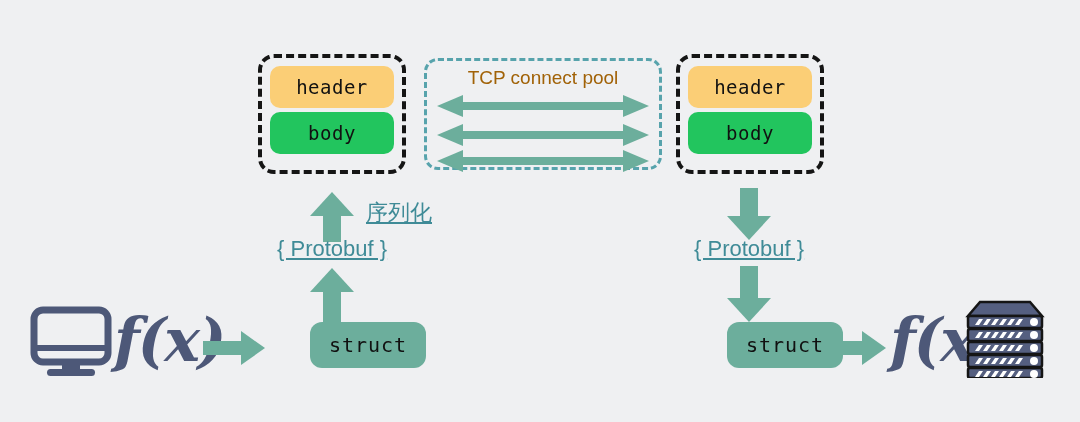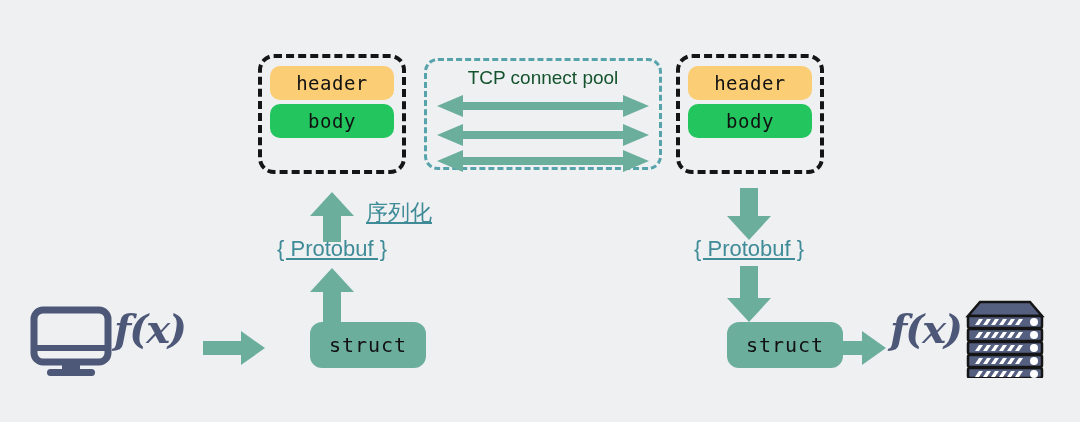--- a/index.html
+++ b/index.html
@@ -26,40 +26,40 @@
     border: 4px dashed #151515;
     border-radius: 16px;
     box-sizing: border-box;
     padding: 8px;
     display: flex;
     flex-direction: column;
     gap: 4px;
   }
   .seg {
     border-radius: 10px;
-    height: 34px;
+    height: 42px;
     display: flex;
     align-items: center;
     justify-content: center;
     font-family: "DejaVu Sans Mono", "Liberation Mono", monospace;
     font-size: 19px;
     color: #111;
     letter-spacing: 0.5px;
   }
   .seg-header { background: #fbce76; }
   .seg-body   { background: #22c55e; }
 
   
   .pool {
     border: 3px dashed #57a3ac;
     border-radius: 14px;
     box-sizing: border-box;
   }
   .pool-label {
-    color: #14532d;
+    color: #a16207;
     font-size: 19px;
     text-align: center;
     position: absolute;
     left: 0; right: 0;
     top: 6px;
   }
   .bidir {
     position: absolute;
     left: 10px;
     right: 10px;
@@ -138,21 +138,21 @@
     color: #3f8b97;
     font-size: 22px;
     white-space: nowrap;
     text-decoration: underline;
   }
   .fx {
     color: #4d5878;
     font-family: "DejaVu Serif", "Liberation Serif", serif;
     font-weight: bold;
     font-style: italic;
-    font-size: 40px;
+    font-size: 60px;
     letter-spacing: -2px;
     white-space: nowrap;
   }
 </style>
 </head>
 <body>
 
 <div id="diagram">
 
   <div class="packet abs" style="left:258px; top:54px; width:148px; height:120px;">

